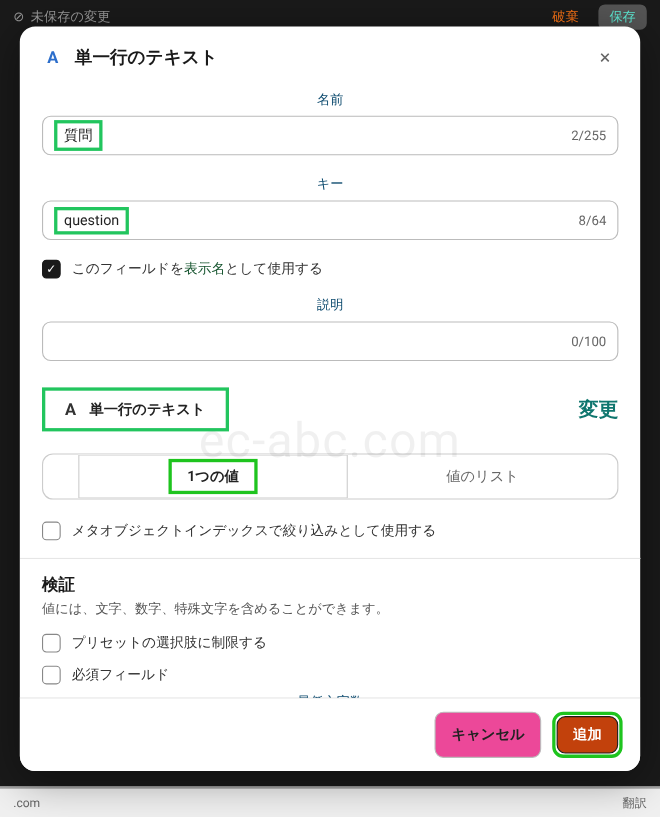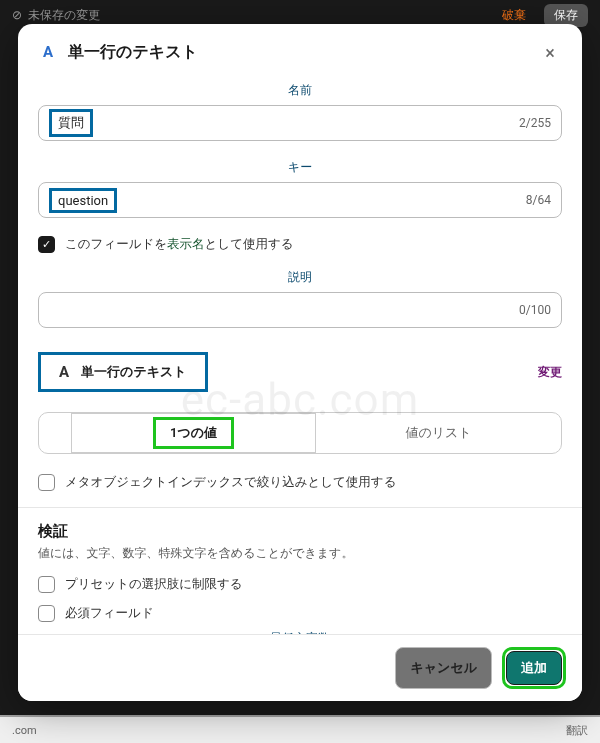--- a/index.html
+++ b/index.html
@@ -24,21 +24,21 @@
       justify-content: space-between;
     }
     .backdrop-left { display: flex; align-items: center; gap: 6px; }
     .backdrop-right { display: flex; gap: 8px; }
     .backdrop-btn {
       padding: 3px 10px;
       border-radius: 6px;
       font-size: 12px;
       color: #f97316;
     }
-    .backdrop-btn.save { background: #555; color: #ffffff; }
+    .backdrop-btn.save { background: #555; color: #5eead4; }
     .modal {
       position: absolute;
       top: 24px;
       left: 18px;
       right: 18px;
       bottom: 42px;
       background: #fff;
       border-radius: 14px;
       display: flex;
       flex-direction: column;
@@ -95,21 +95,21 @@
       justify-content: space-between;
       align-items: center;
       height: 36px;
     }
     .text-input .val { color: #222; }
     .text-input .counter {
       font-size: 12px;
       color: #666;
     }
     .hl-green {
-      border: 3px solid #0369a1;
+      border: 3px solid #22c55e;
       padding: 2px 6px;
       display: inline-block;
     }
     .checkbox-row {
       display: flex;
       align-items: center;
       gap: 10px;
       font-size: 12.5px;
       color: #333;
       margin-bottom: 16px;
@@ -145,22 +145,22 @@
       font-weight: 600;
       color: #222;
       padding: 6px 12px;
     }
     .type-badge .ticon {
       font-weight: 700;
       color: #333;
       font-size: 15px;
     }
     .change-link {
-      color: #701a75;
-      font-size: 12px;
+      color: #0f766e;
+      font-size: 18px;
       font-weight: 600;
       cursor: pointer;
     }
     .seg {
       display: flex;
       border: 1px solid #ccc;
       border-radius: 10px;
       overflow: hidden;
       height: 42px;
       margin-bottom: 20px;
@@ -208,25 +208,25 @@
       gap: 10px;
       background: #fff;
     }
     .btn {
       padding: 7px 14px;
       border-radius: 8px;
       font-size: 13px;
       font-weight: 600;
       cursor: pointer;
       border: 1px solid #bbb;
-      background: #737373;
+      background: #ec4899;
       color: #222;
     }
     .btn.primary {
-      background: #0f766e;
+      background: #c2410c;
       color: #fff;
       border-color: #1a1a1a;
     }
     .hl-footer {
       border: 3px solid #1ec41e;
       border-radius: 10px;
       padding: 1px;
     }
     .watermark {
       position: absolute;

